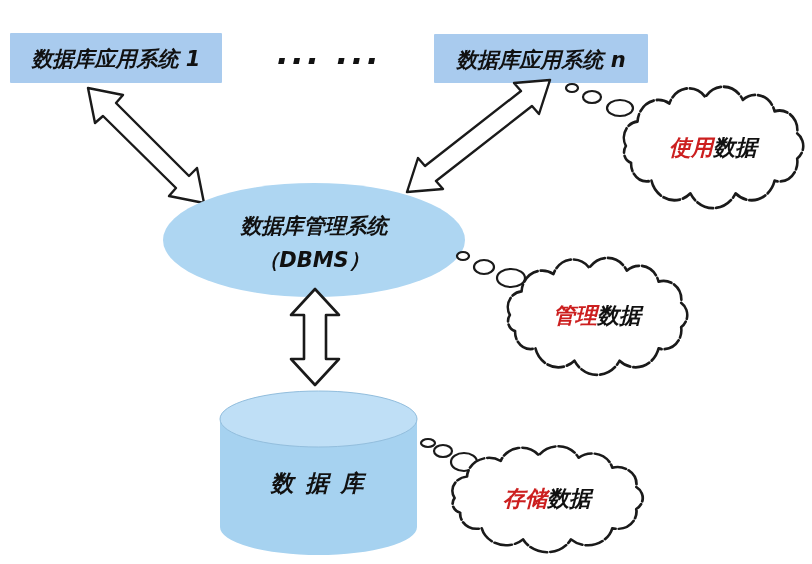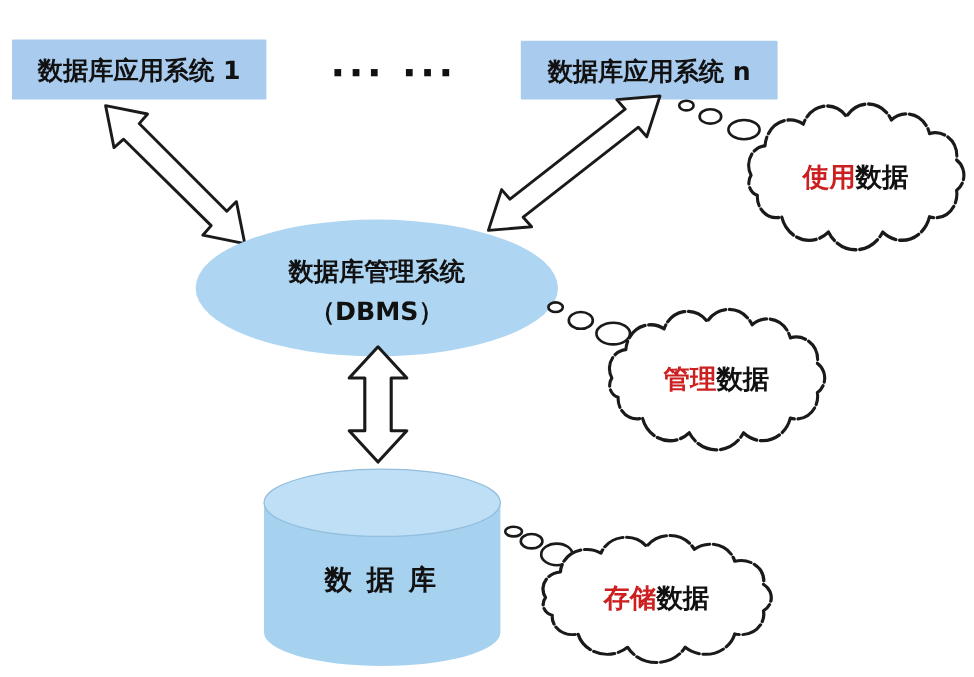--- a/index.html
+++ b/index.html
@@ -7,20 +7,21 @@
     padding: 0;
     background: #ffffff;
   }
   .stage {
     position: relative;
     width: 812px;
     height: 564px;
     background: #ffffff;
     overflow: hidden;
     font-family: "DejaVu Sans", "Liberation Sans", sans-serif;
+    font-style: italic;
   }
   svg text {
     font-family: "DejaVu Sans", "Liberation Sans", sans-serif;
     font-weight: bold;
     fill: #111111;
   }
   .node-label   { font-size: 21px; }
   .dots-label   { font-size: 32px; letter-spacing: 3px; }
   .dbms-label   { font-size: 21px; }
   .db-label     { font-size: 23px; letter-spacing: 2px; }

